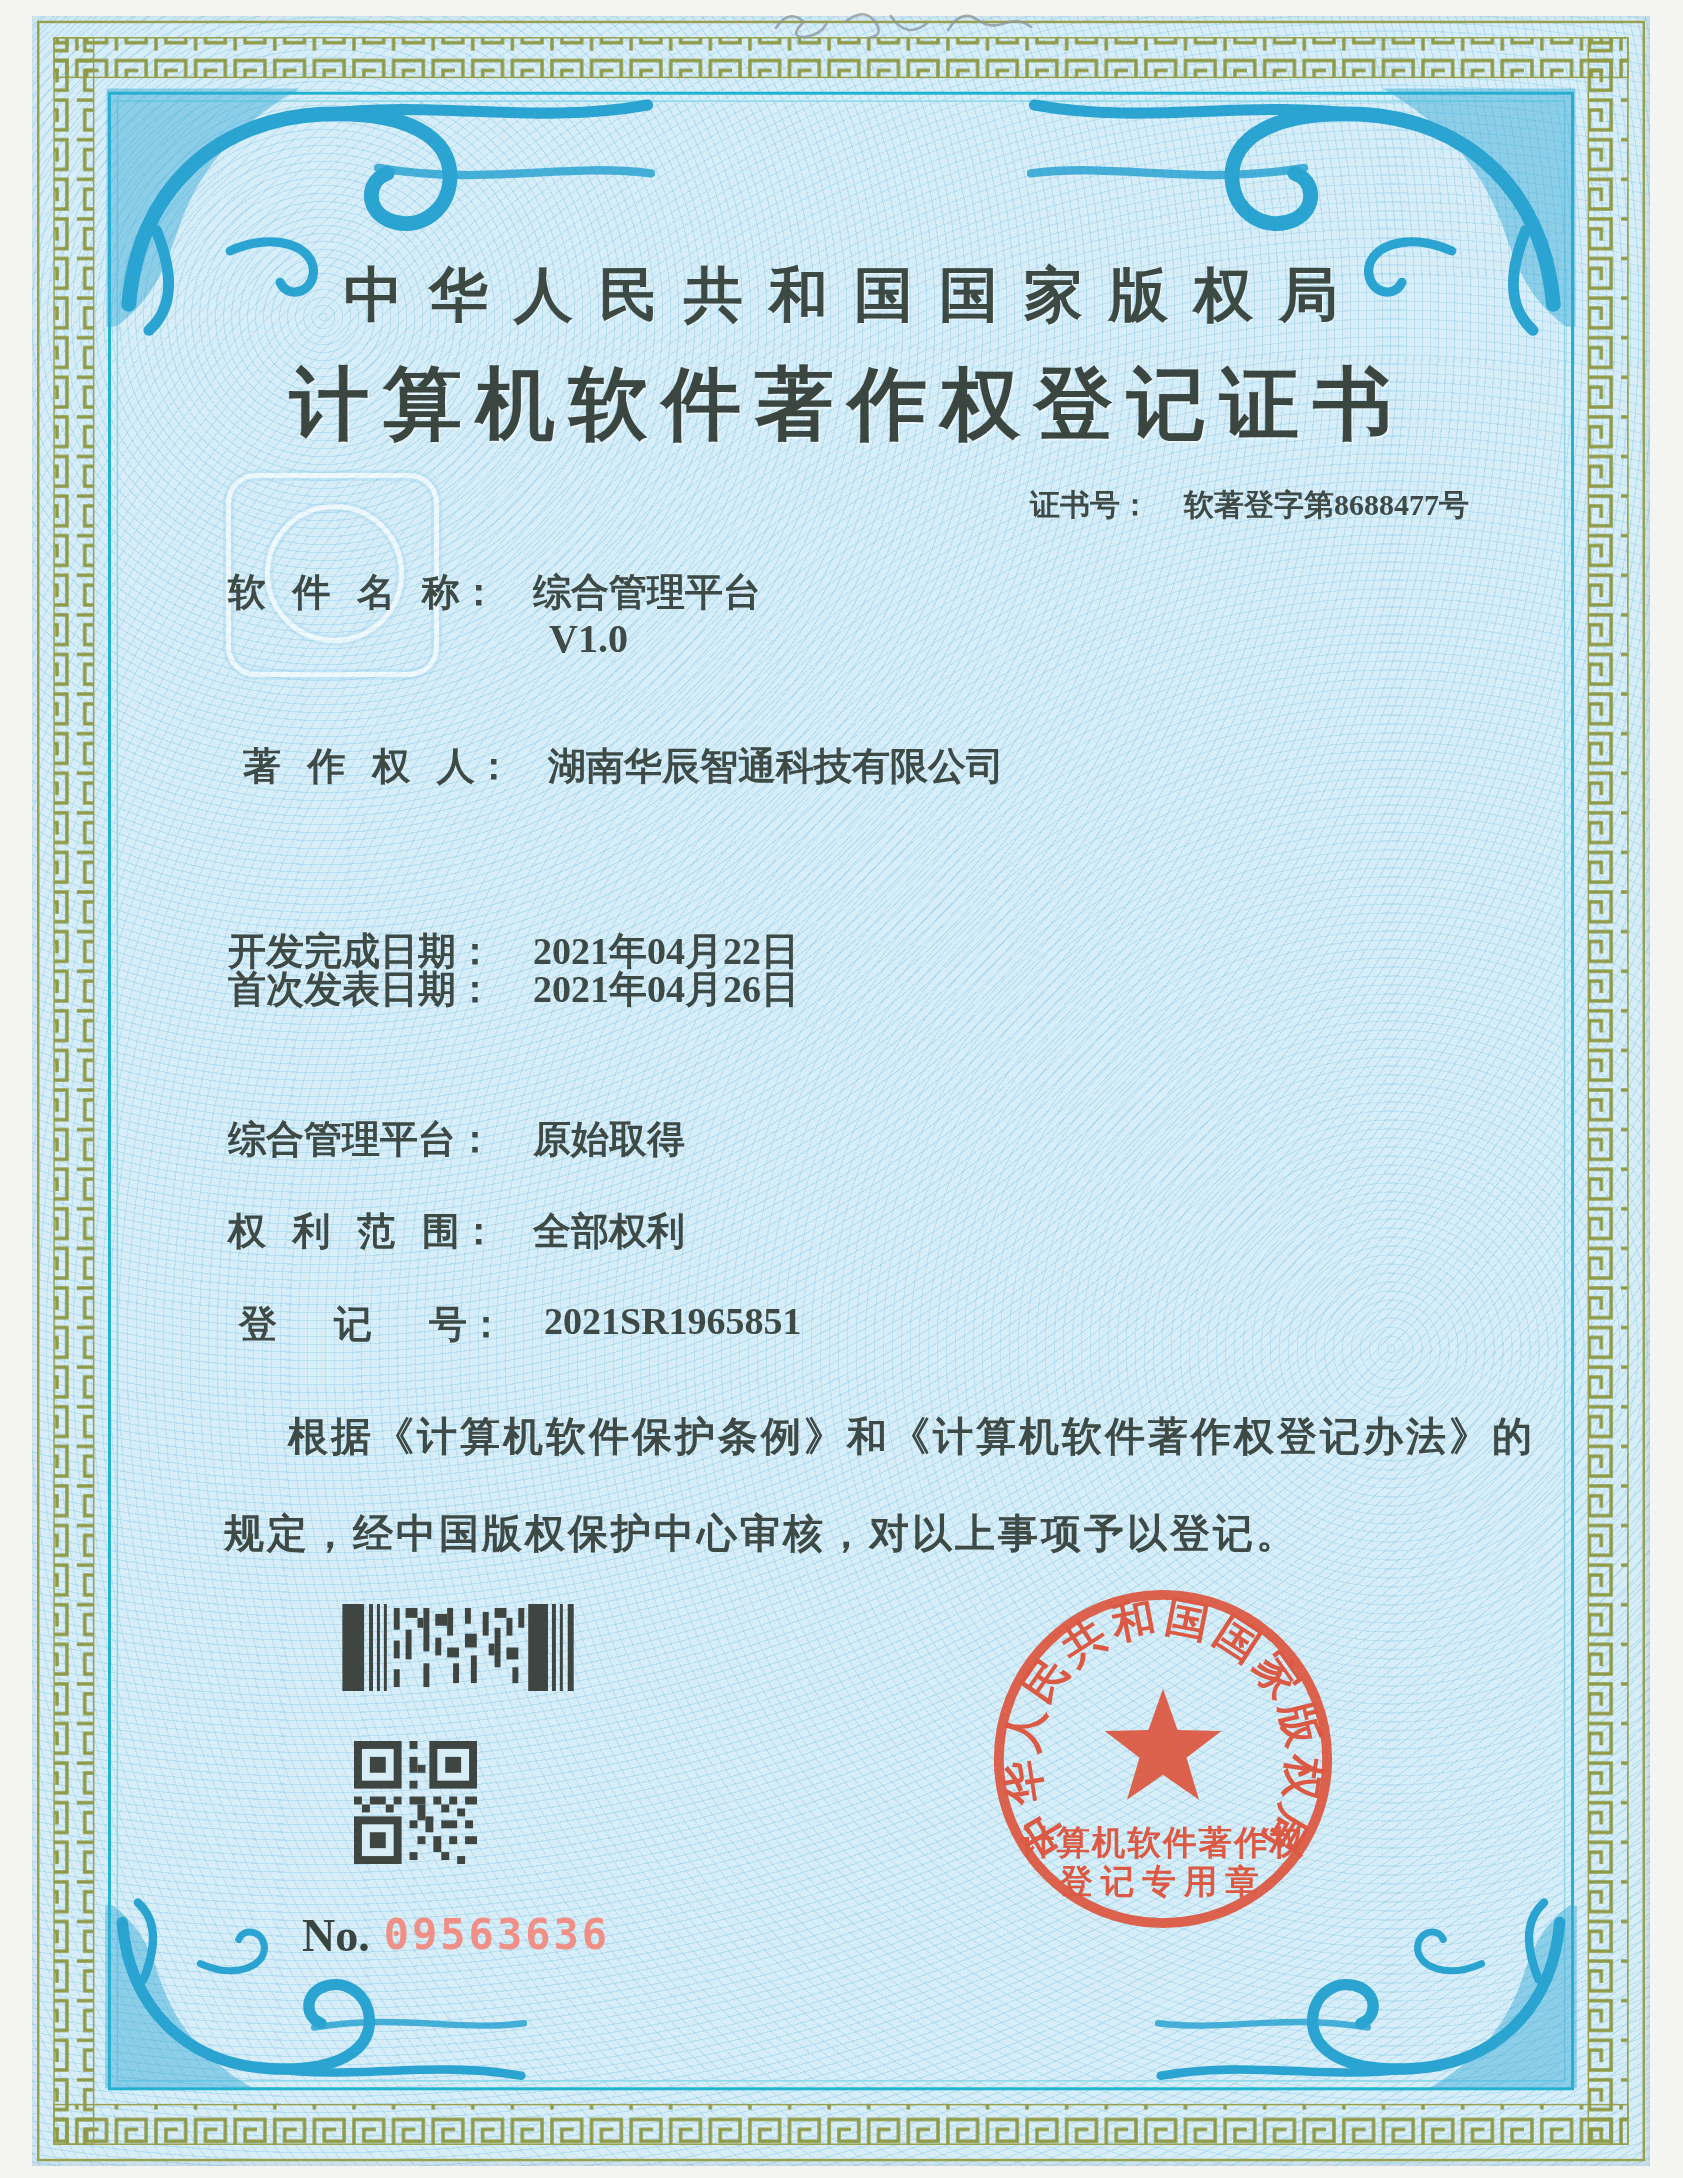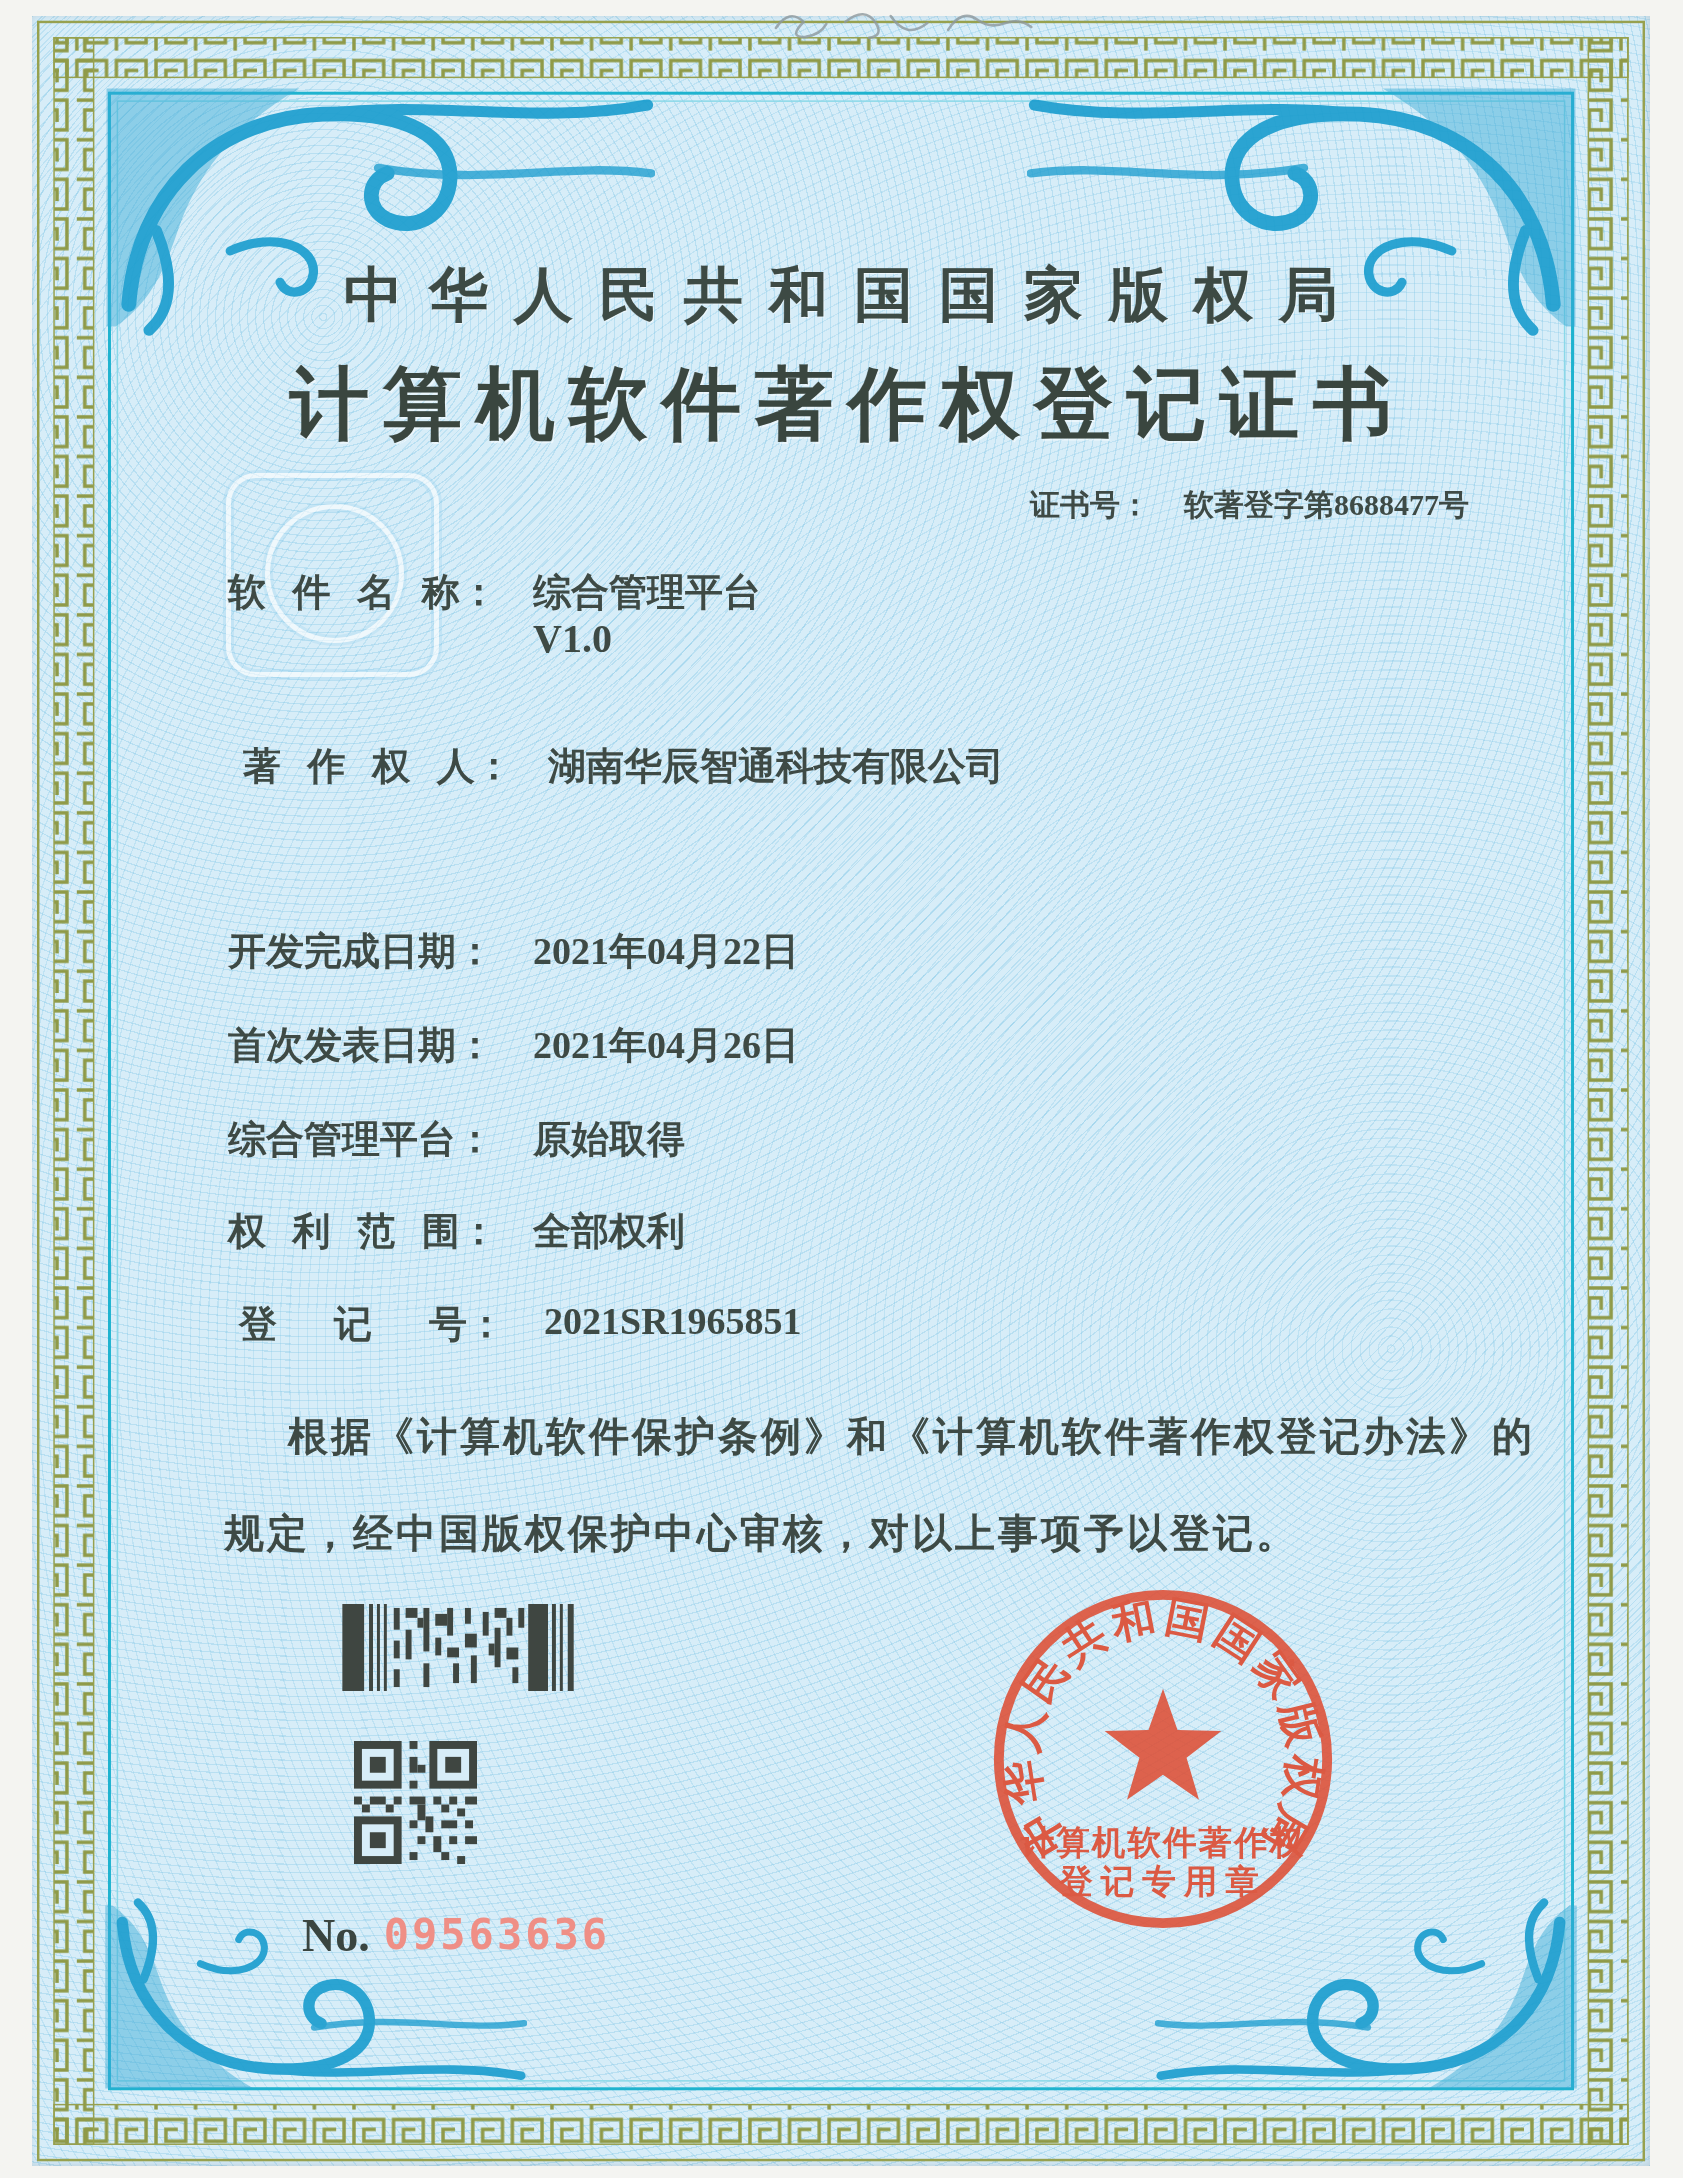--- a/index.html
+++ b/index.html
@@ -47,23 +47,23 @@
   .subtitle{
     position:absolute;top:336px;left:0;width:100%;text-align:center;z-index:4;
     font-size:79px;font-weight:800;letter-spacing:14px;text-indent:14px;color:#3a463f;
     text-shadow:1.5px 1.5px 0 rgba(255,255,255,.5), -0.5px -0.5px 0 rgba(30,50,45,.3);
     white-space:nowrap;
   }
   .certno{position:absolute;left:998px;top:469px;z-index:4;font-size:30px;font-weight:600;color:#3e4a45;white-space:nowrap;}
   .certno .cn-label{margin-right:34px;}
   .row{position:absolute;left:196px;z-index:4;font-size:38px;font-weight:600;color:#3e4a45;white-space:nowrap;}
   .row .fvalue{position:absolute;left:305px;}
-  .f1{top:551px;} .f2{top:725px;margin-left:15px;} .f3{top:910px;text-align:right;} .f4{top:1004px;}
+  .f1{top:551px;} .f2{top:725px;margin-left:15px;} .f3{top:910px;text-align:right;} .f4{top:948px;}
   .f5{top:1098px;} .f6{top:1190px;} .f7{top:1283px;margin-left:11px;}
-  .version-line{position:absolute;left:501px;top:599px;z-index:4;font-size:40px;font-weight:600;color:#3e4a45;}
+  .version-line{position:absolute;left:517px;top:599px;z-index:4;font-size:40px;font-weight:600;color:#3e4a45;}
   .stmt{position:absolute;z-index:4;font-size:40px;font-weight:600;color:#3e4a45;letter-spacing:3px;white-space:nowrap;}
   .s1{left:256px;top:1393px;}
   .s2{left:192px;top:1490px;}
   .barcode{position:absolute;left:310px;top:1588px;z-index:4;}
   .qrcode{position:absolute;left:322px;top:1725px;z-index:4;}
   .serial{position:absolute;left:270px;top:1893px;z-index:4;white-space:nowrap;}
   .serial .no-prefix{font-size:46px;color:#3a4540;font-weight:600;margin-top:28px;}
   .serial .no-number{font-family:"DejaVu Sans Mono","Liberation Mono",monospace;font-size:42px;font-weight:700;color:#ef8f86;letter-spacing:3px;margin-left:14px;vertical-align:2px;}
   .seal{position:absolute;left:953px;top:1565px;z-index:5;opacity:.93;}
   .issue-date{

